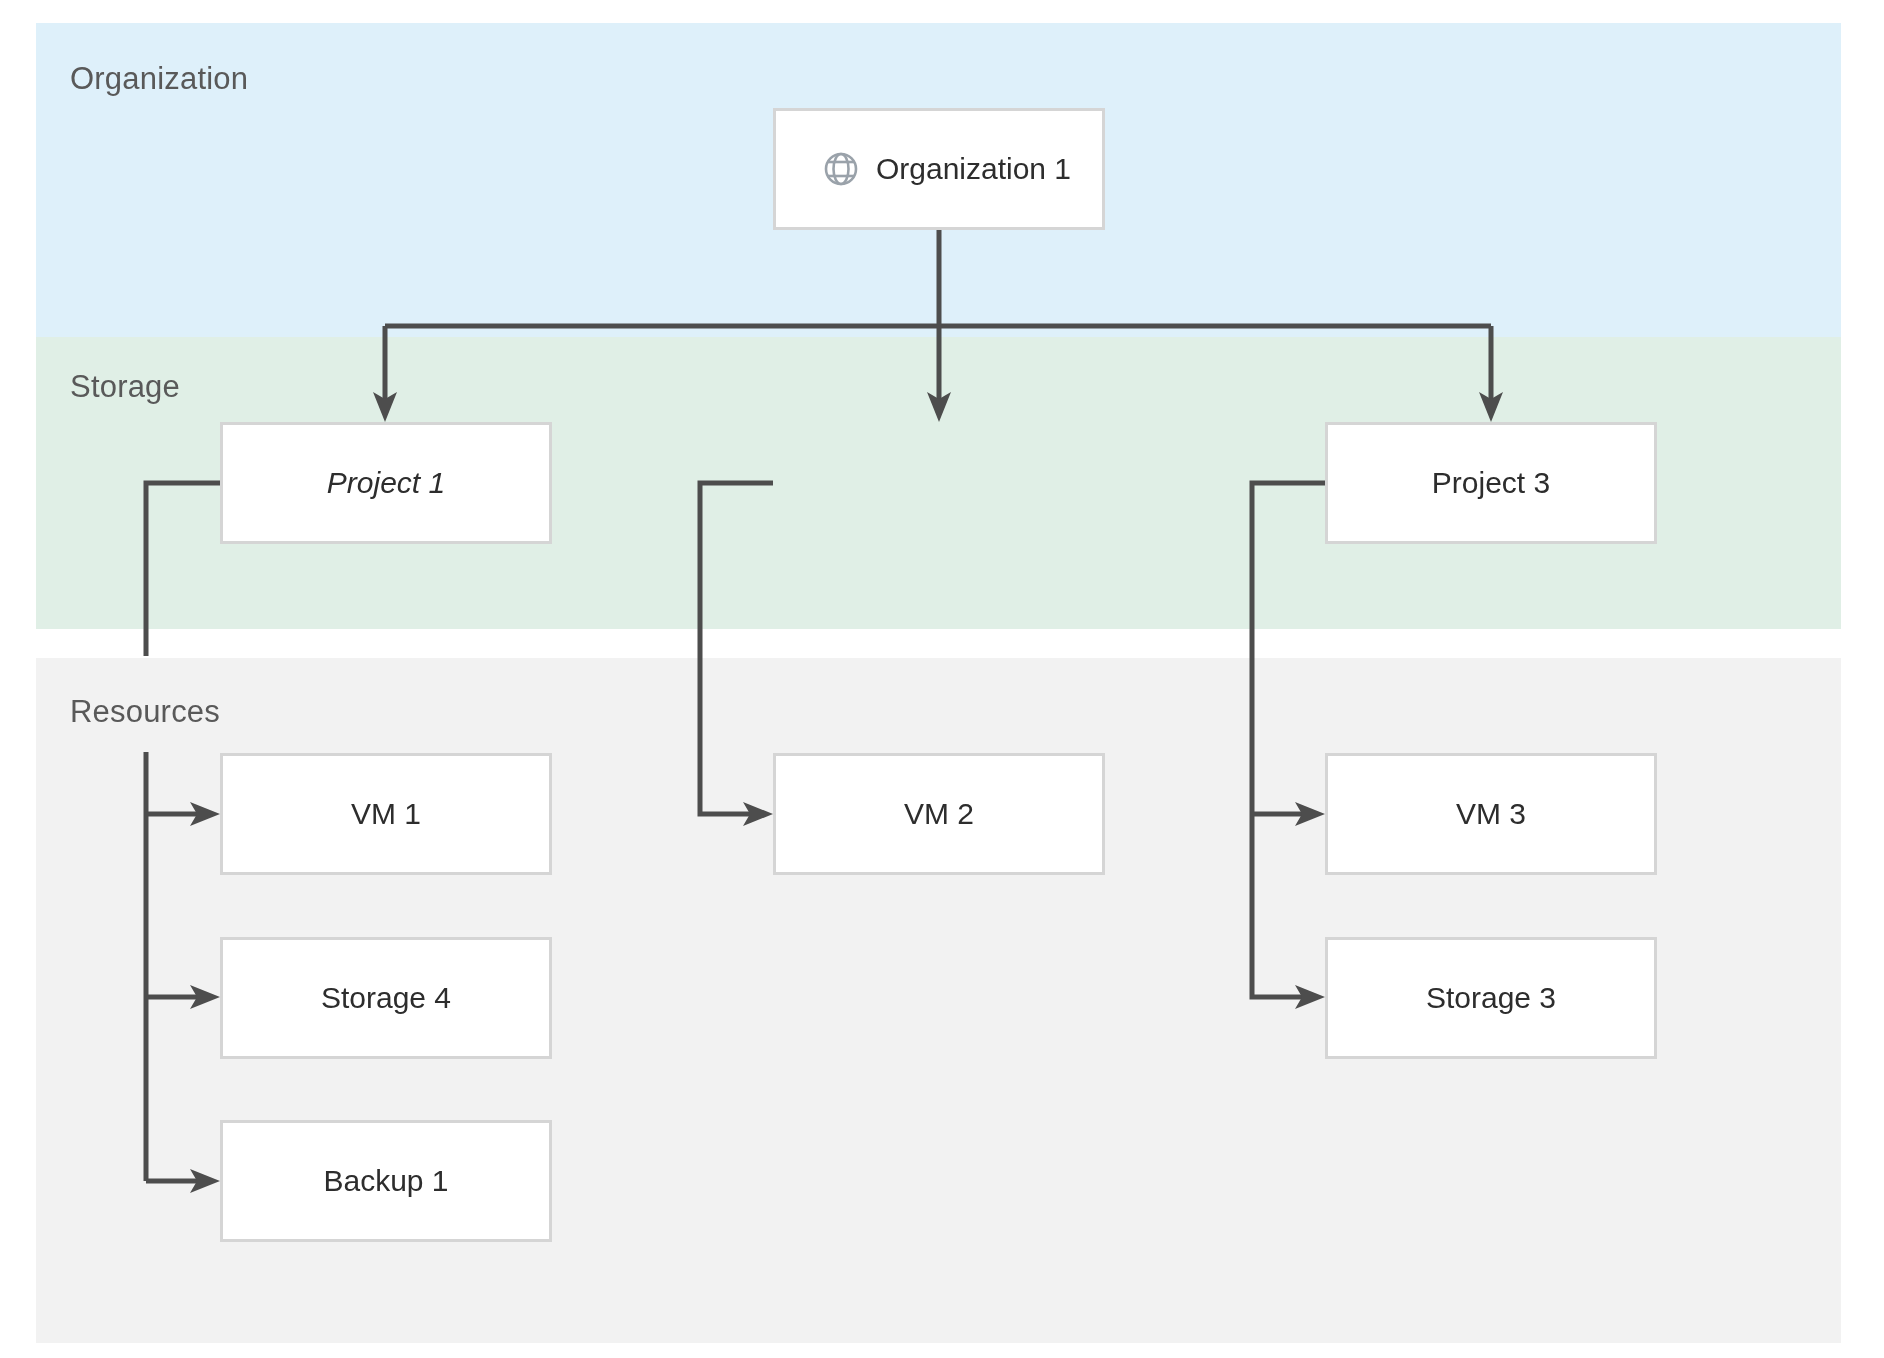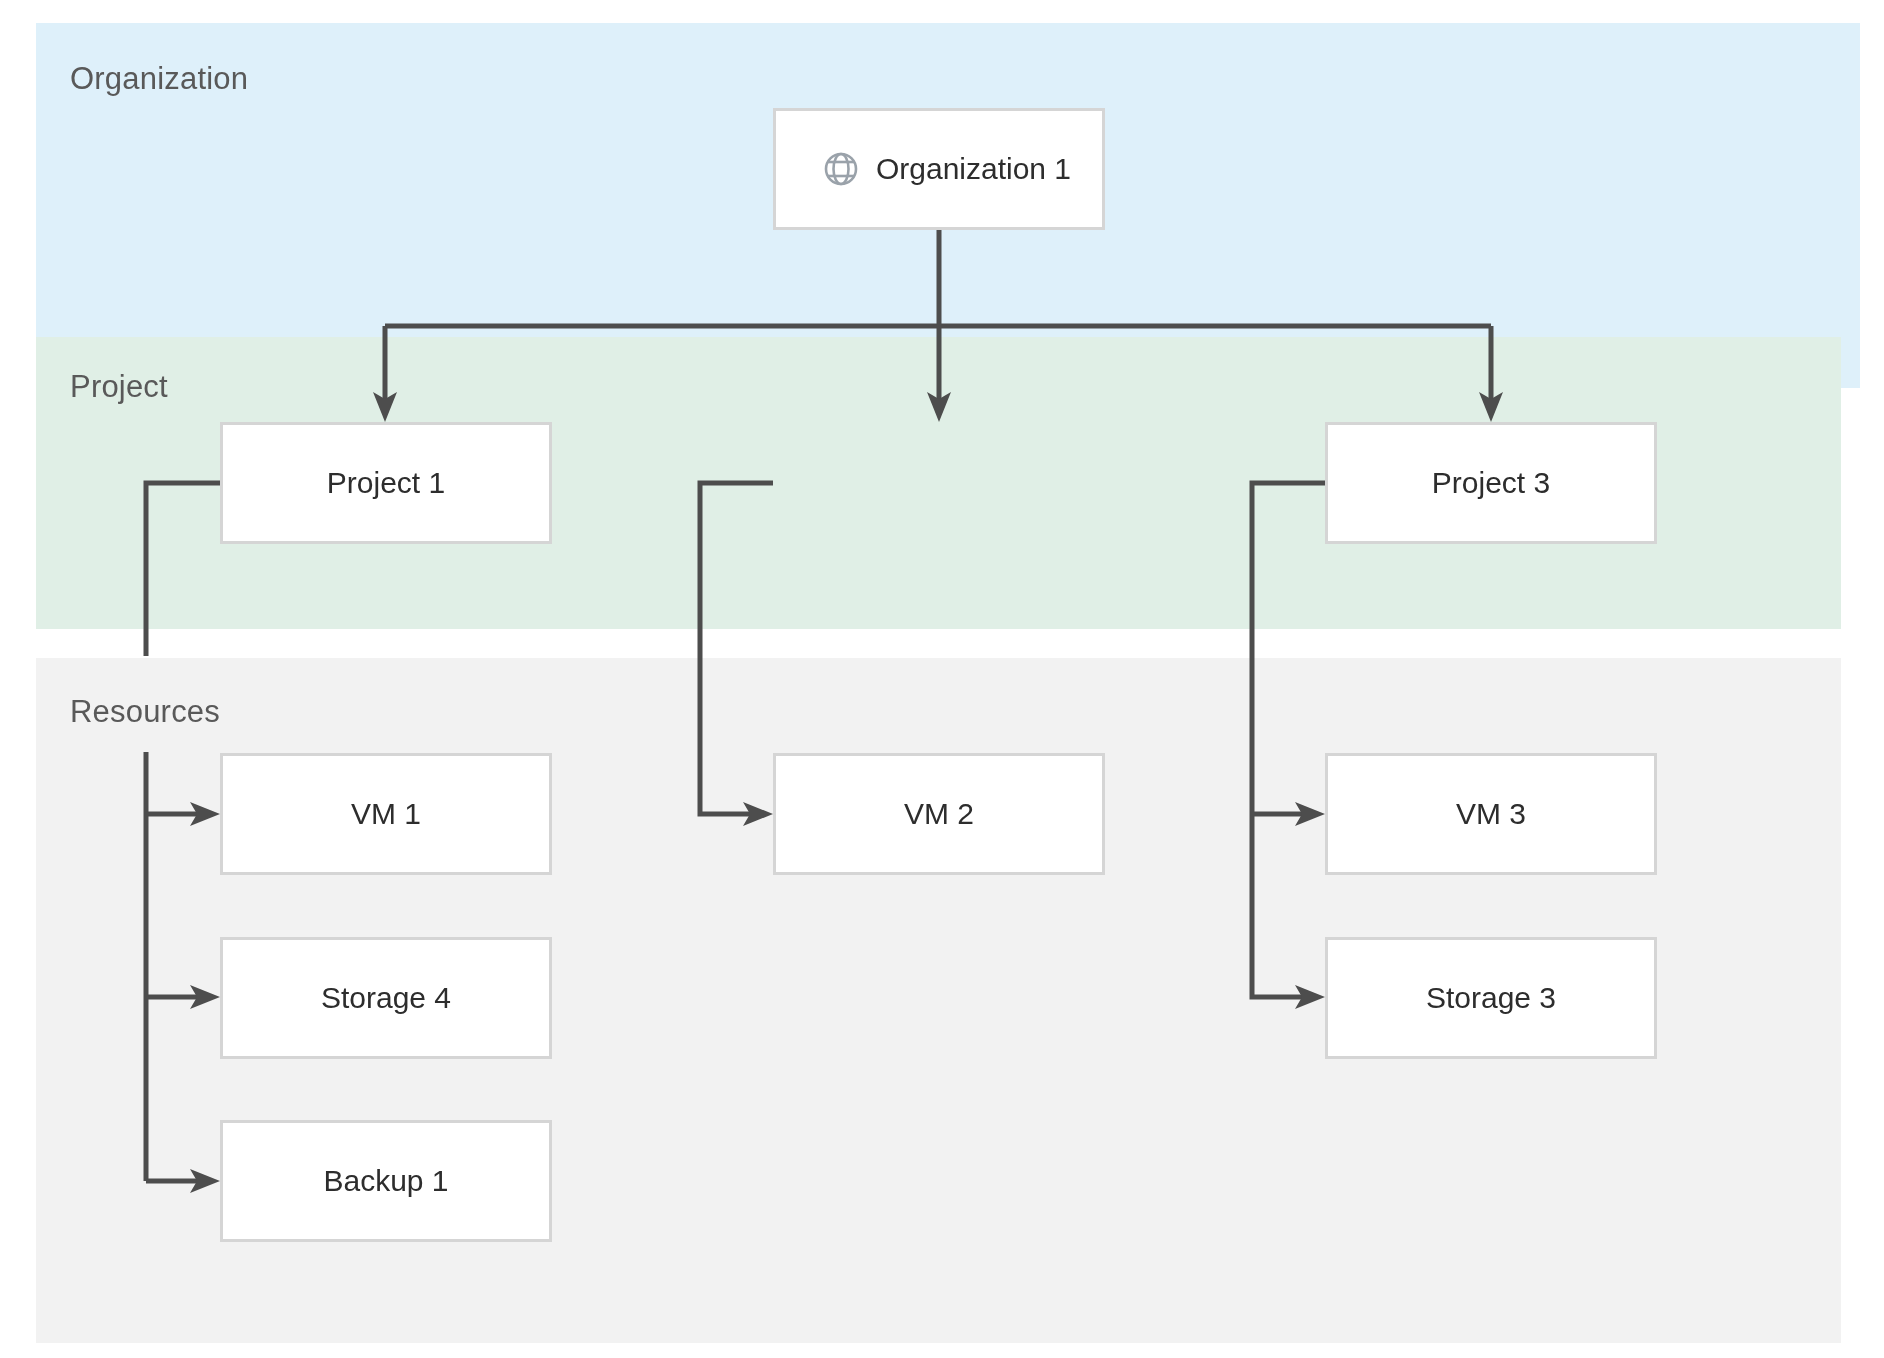--- a/index.html
+++ b/index.html
@@ -13,21 +13,21 @@
     width: 1884px;
     height: 1358px;
     background: #ffffff;
     overflow: hidden;
   }
   .band {
     position: absolute;
     left: 36px;
     width: 1805px;
   }
-  .band-organization { top: 23px;  height: 365px; background: var(--band-organization, #def0fa); padding-left: 19px; }
+  .band-organization { top: 23px;  height: 365px; background: var(--band-organization, #def0fa); }
   .band-projects     { top: 337px; height: 292px; background: var(--band-projects, #e0efe6); }
   .band-resources    { top: 658px; height: 685px; background: var(--band-resources, #f2f2f2); }
   .band-label {
     position: absolute;
     left: 34px;
     top: 34px;
     font-size: 31px;
     color: var(--band-label-text, #595959);
     letter-spacing: 0.2px;
   }
@@ -57,21 +57,21 @@
     border: 3px solid var(--node-border, #d5d5d5);
     display: flex;
     align-items: center;
     justify-content: center;
     gap: 18px;
     font-size: 30px;
     color: var(--node-label-text, #2d2d2d);
     white-space: nowrap;
   }
   .node-org1     { left: 773px;  top: 108px; padding-left: 17px;  }
-  .node-project1 { left: 220px;  top: 422px;  }
+  .node-project1 { left: 220px;  top: 422px; font-style: italic;  }
   .node-project2 { left: 773px;  top: 422px;  }
   .node-project3 { left: 1325px; top: 422px;  }
   .node-vm1      { left: 220px;  top: 753px; align-items: center;  }
   .node-vm2      { left: 773px;  top: 753px;  }
   .node-vm3      { left: 1325px; top: 753px;  }
   .node-storage1 { left: 220px;  top: 937px;  }
   .node-storage3 { left: 1325px; top: 937px;  }
   .node-backup1  { left: 220px;  top: 1120px; }
   .globe {
     width: 34px;
@@ -85,21 +85,21 @@
 </head>
 <body>
 
 <div class="canvas">
 
   <div class="band band-organization">
     <span class="band-label" style="top:38px">Organization</span>
   </div>
 
   <div class="band band-projects">
-    <span class="band-label" style="top:32px">Project</span>
+    <span class="band-label" style="top:32px">Storage</span>
   </div>
 
   <div class="band band-resources">
     <span class="band-label" style="top:36px">Resources</span>
   </div>
 
   <svg class="connectors" viewBox="0 0 1884 1358">
 
     <g>
       <path d="M939 230 V399 M385 326 H1491 M385 326 V399 M1491 326 V399"></path>

